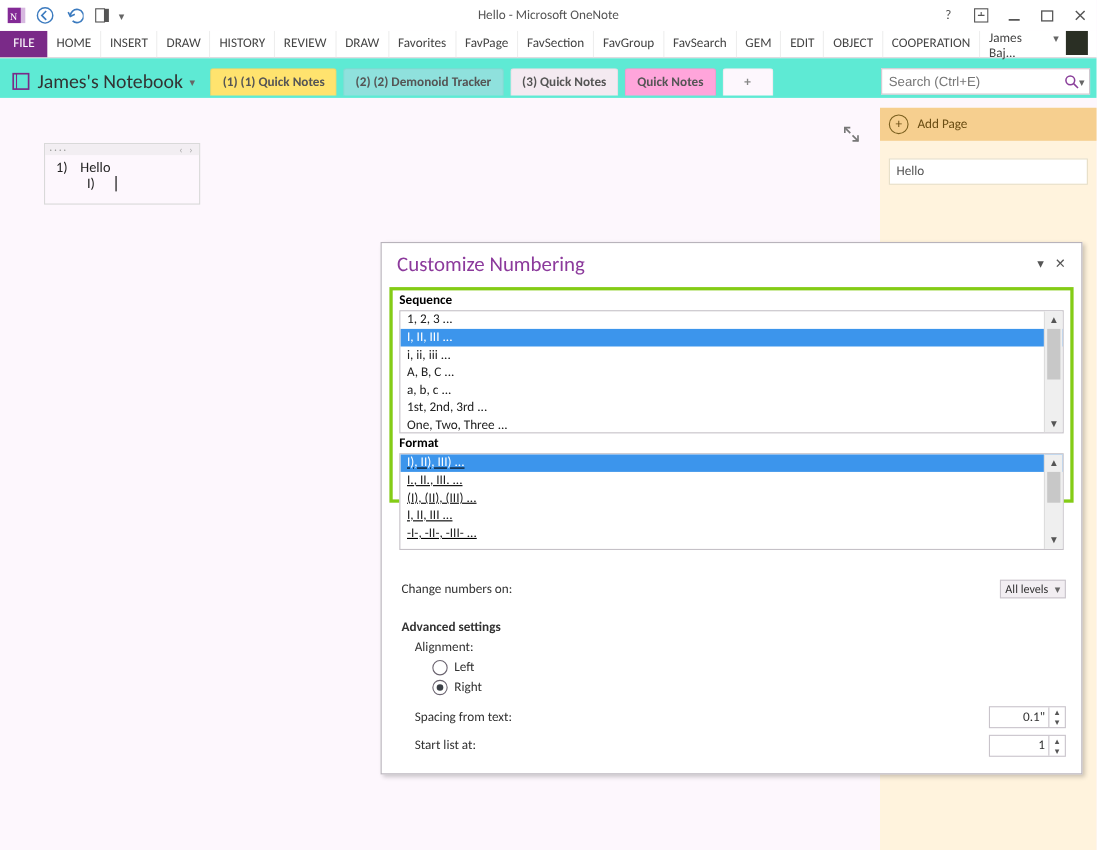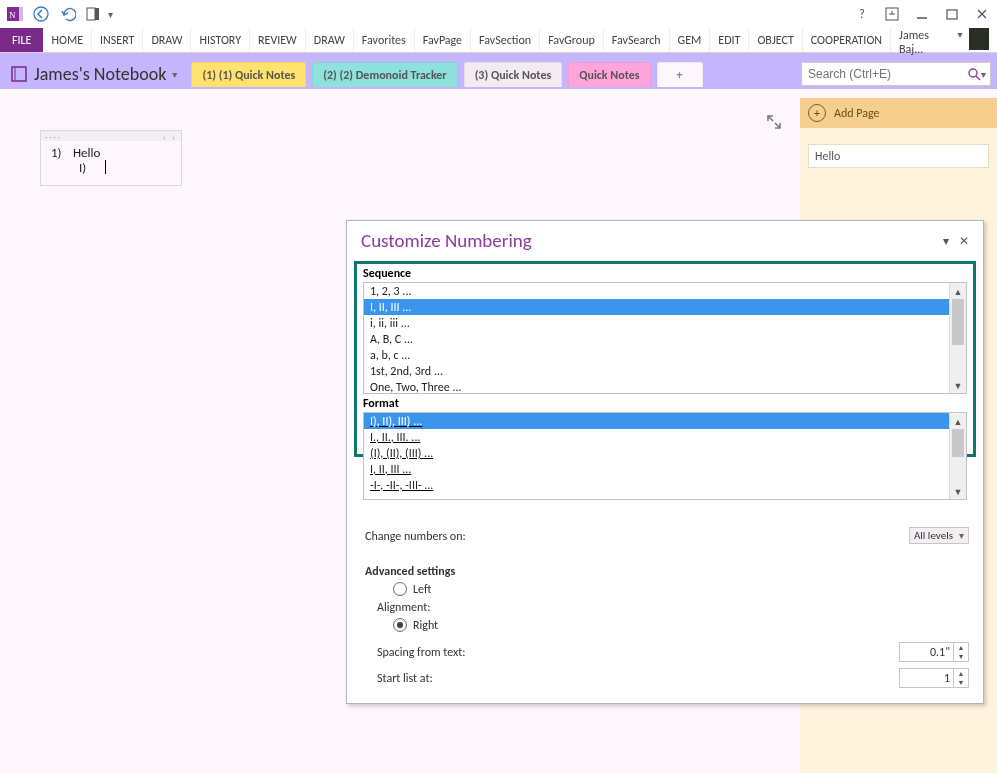--- a/index.html
+++ b/index.html
@@ -66,21 +66,21 @@
   }
   .ribbon .avatar {
     width: 22px; height: 22px; background: #2a2f24;
   }
 
   
   .subhead {
     height: 30px;
     padding: 6px 6px 0 10px;
     display: flex; align-items: center; gap: 6px;
-    background: #c4b5fd;
+    background: #5eead4;
   }
   .notebook-title {
     font-size: 18px; font-weight: 300; color: #333;
     display: flex; align-items: center; gap: 6px;
     padding-right: 8px;
   }
   .notebook-title .book-icon { width: 18px; height: 18px; }
   .section-tab {
     height: 24px;
     padding: 0 10px;
@@ -183,21 +183,21 @@
     color: #8c3a9c;
   }
   .dlg-title .ctrls {
     margin-left: auto; display: flex; gap: 10px; color: #555;
   }
 
   .red-rect {
     position: absolute;
     top: 40px; left: 7px; right: 7px;
     height: 196px;
-    border: 3px solid #0f766e;
+    border: 3px solid #84cc16;
     padding: 0 6px;
     box-sizing: border-box;
   }
   .section-label { font-weight: bold; font-size: 12px; margin: 2px 0 2px 0; }
   .listbox {
     border: 1px solid #c5c1c7;
     background: #fff;
     position: relative;
     overflow: hidden;
   }
@@ -288,20 +288,21 @@
         </svg>
     </span>
     <span class="icon">
       <svg width="18" height="18">
           <rect x="3" y="3" width="8" height="12" fill="none" stroke="#555"></rect>
           <rect x="11" y="3" width="4" height="12" fill="#555"></rect>
         </svg>
     </span>
     <span class="caret">▾</span>
   </div>
+  <div class="title">Hello - Microsoft OneNote</div>
   <div class="right">
     <span class="win-btn">?</span>
     <span class="win-btn">
       <svg width="14" height="14">
           <rect x="1" y="1" width="12" height="12" fill="none" stroke="#555"></rect>
           <path d="M4 7 L10 7" stroke="#555"></path>
           <path d="M7 4 L7 7" stroke="#555"></path>
         </svg>
     </span>
     <span class="win-btn">
@@ -456,27 +457,27 @@
   <div class="below-red">
     <div class="row">
       <span>Change numbers on:</span>
       <span class="lvlbox">
         <span>All levels</span>
         <span class="caret">▾</span>
       </span>
     </div>
 
     <div class="row" style="margin-top:20px;font-weight:bold">Advanced settings</div>
+    <div class="row" style="margin-left:12px">
+        <span>Alignment:</span>
+      </div>
     <div class="row" style="margin-left:28px">
       <span class="radio"></span>
       <span>Left</span>
     </div>
-    <div class="row" style="margin-left:12px">
-        <span>Alignment:</span>
-      </div>
     <div class="row" style="margin-left:28px">
       <span class="radio checked"></span>
       <span>Right</span>
     </div>
     <div class="row" style="margin-left:12px;margin-top:10px">
       <span>Spacing from text:</span>
       <span class="numbox">
         <span style="margin-right:14px">0.1"</span>
         <span class="spin">
             <div>▲</div>

